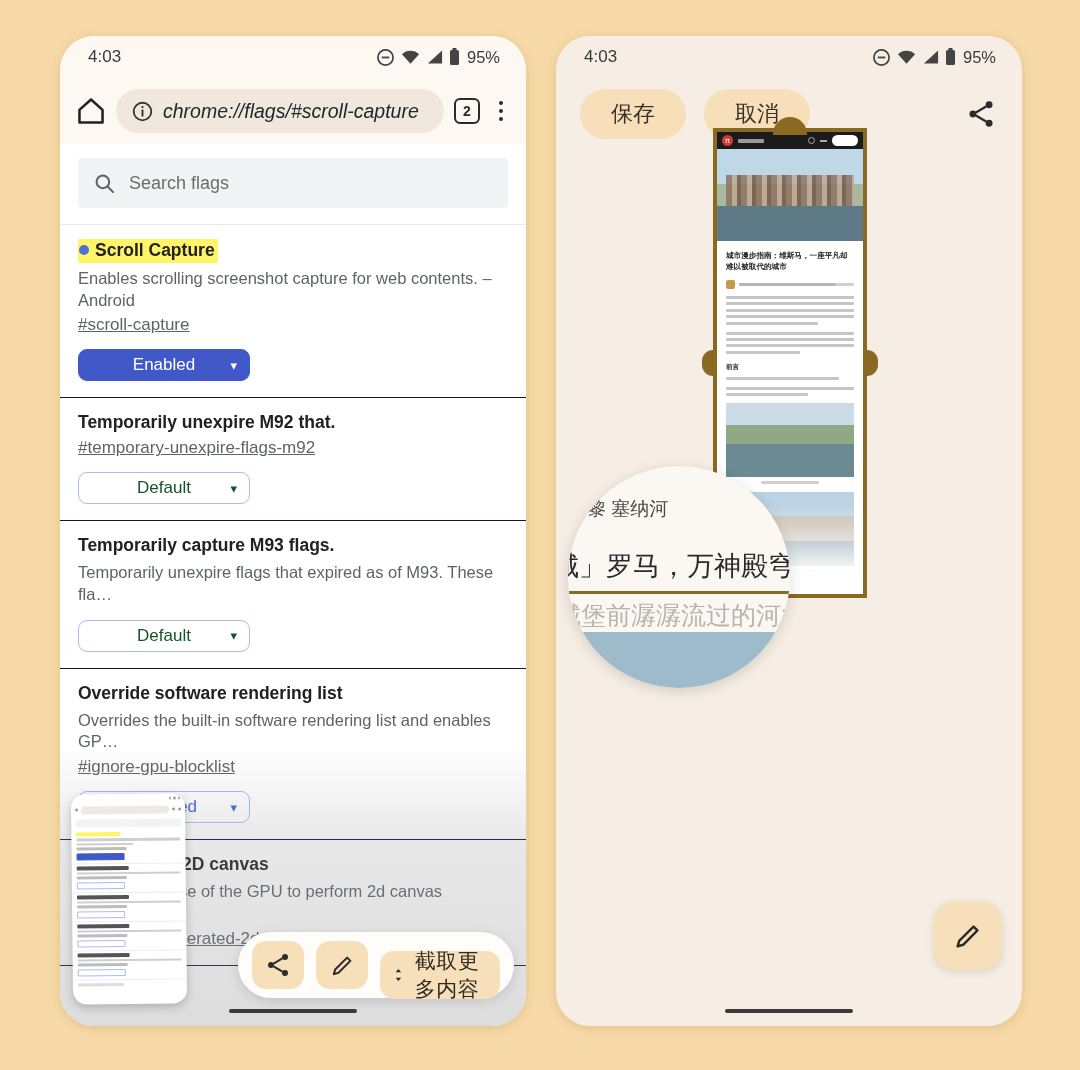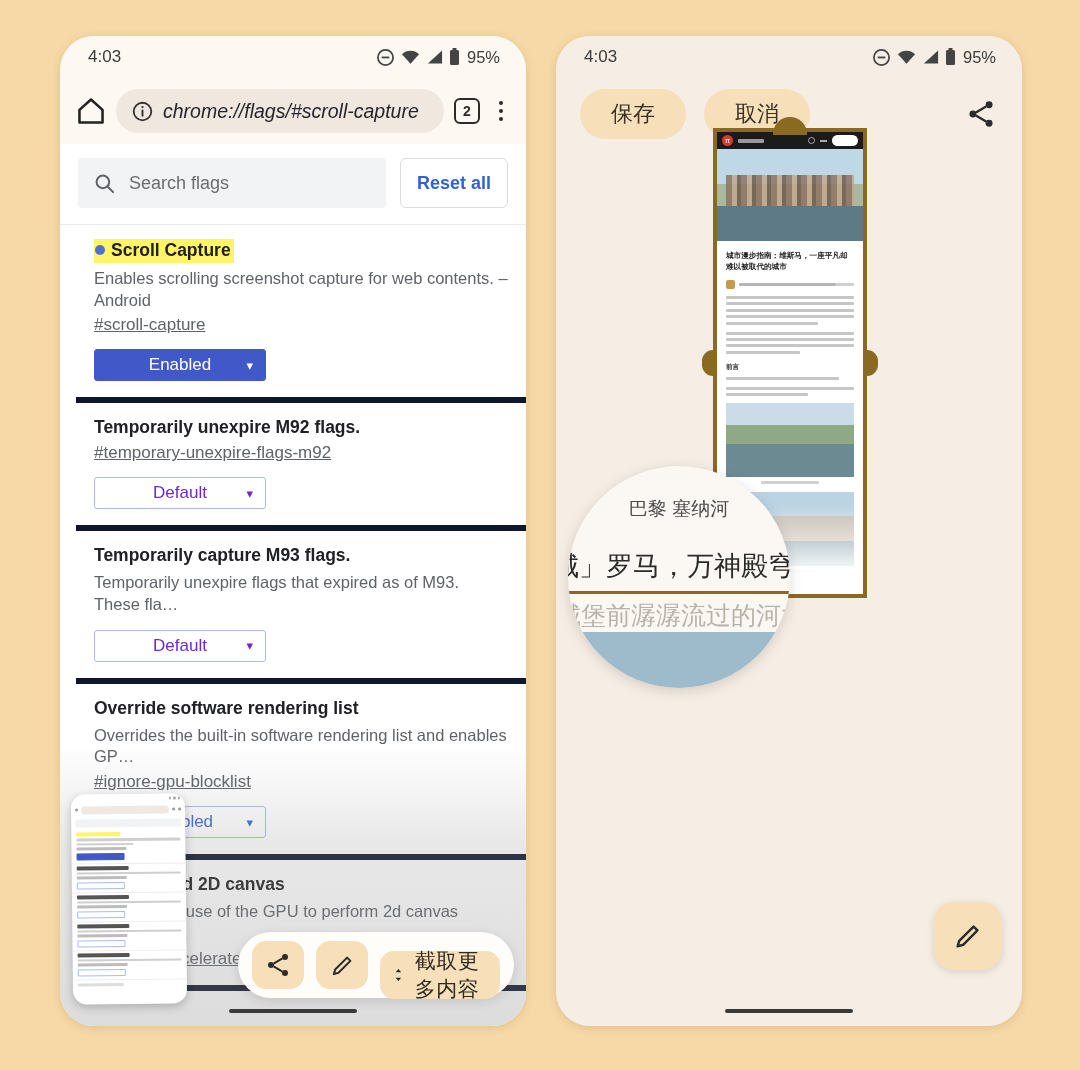--- a/index.html
+++ b/index.html
@@ -69,40 +69,40 @@
     flex: 1; height: 50px; background: #F1F3F4; border-radius: 4px;
     display: flex; align-items: center; gap: 14px; padding: 0 16px;
   }
   .searchbox .ph { font-size: 18px; color: #6d6d6d; }
   .resetall {
     height: 50px; padding: 0 16px; border: 1px solid #dadce0; border-radius: 6px;
     display: flex; align-items: center; font-size: 18px; color: #2f62d6;
     font-weight: 600; background: #fff;
   }
   .flaglist { border-top: 1px solid #e8eaed; }
-  .flagitem { padding: 14px 18px 16px 18px; border-bottom: 6px solid #0f172a; margin-left: 16px; }
+  .flagitem { padding: 14px 18px 16px 18px; border-bottom: 1px solid #0f172a; }
   .flagtitle { font-size: 17.5px; font-weight: 700; color: #202124; line-height: 1.25; }
   .flagtitle.hl { background: #FFF566; display: inline-block; padding: 1px 3px 1px 1px; }
   .flagdot {
     display: inline-block; width: 10px; height: 10px; border-radius: 50%;
     background: #4f6fd4; margin-right: 6px; vertical-align: 1px;
   }
   .flagdesc { font-size: 16.5px; color: #5f6368; line-height: 1.32; margin-top: 5px; }
   .flaglink {
     font-size: 17px; color: #5f6368; text-decoration: underline;
     display: block; margin-top: 4px;
   }
   .flagsel {
-    margin-top: 14px; width: 172px; height: 32px; border-radius: 3px;
+    margin-top: 14px; width: 172px; height: 32px; border-radius: 9px;
     display: flex; align-items: center; justify-content: center;
     position: relative; font-size: 17px;
   }
   .flagsel .chev { position: absolute; right: 12px; font-size: 13px; }
   .sel-enabled { background: #4058C8; color: #ffffff; border: 1px solid #4058C8; }
-  .sel-default { background: #fff; color: #6d28d9; border: 1.5px solid #a8bcf0; text-align: right; }
+  .sel-default { background: #fff; color: #14532d; border: 1.5px solid #a8bcf0; text-align: right; }
   .sel-disabled { background: #fff; color: #3f68d8; border: 1.5px solid #a8bcf0; }
 
   
   .scrim {
     position: absolute; left: 0; right: 0; bottom: 0; height: 280px;
     background: linear-gradient(to bottom, rgba(160,160,160,0) 0%, rgba(150,150,150,.22) 35%, rgba(140,140,140,.30) 100%);
     pointer-events: none;
   }
 
   
@@ -213,21 +213,21 @@
   .art-cap { height: 3px; width: 46%; background: #cfcfcf; border-radius: 1px; margin: 0 auto 8px auto; }
   .fadeout { position: absolute; left: 0; right: 0; bottom: 0; height: 90px;
              background: linear-gradient(rgba(255,255,255,0), #ffffff 78%); }
 
   
   .loupe {
     position: absolute; left: 12px; top: 430px; width: 222px; height: 222px;
     border-radius: 50%; overflow: hidden; background: #FBF7F2;
     box-shadow: 0 3px 14px rgba(0,0,0,.14);
   }
-  .loupe .lz1 { position: absolute; top: 30px; left: 0; right: 0; text-align: center;
+  .loupe .lz1 { position: absolute; top: 30px; left: 0; right: 0; text-align: left;
                 font-size: 19px; color: #4a4a4a; }
   .loupe .lz2 { position: absolute; top: 82px; left: -16px; right: -16px;
                 font-size: 27px; color: #2a2a2a; white-space: nowrap; }
   .loupe .lrule { position: absolute; top: 125px; left: 0; right: 0; height: 3px; background: #8A6A22; }
   .loupe .lz3 { position: absolute; top: 133px; left: -12px; right: 0;
                 font-size: 25px; color: #b9b2a8; white-space: nowrap; }
   .loupe .lwater { position: absolute; left: 0; right: 0; bottom: 0; height: 56px; background: #9DBBCA; }
 
   
   .fab {
@@ -289,41 +289,38 @@
   <div class="flagspage">
 
     <div class="searchrow">
       <div class="searchbox">
         <svg width="21" height="21" viewBox="0 0 22 22">
             <circle cx="9.3" cy="9.3" r="6.6" fill="none" stroke="#5f6368" stroke-width="2.1"></circle>
             <line x1="14.2" y1="14.2" x2="20" y2="20" stroke="#5f6368" stroke-width="2.1" stroke-linecap="round"></line>
           </svg>
         <span class="ph">Search flags</span>
       </div>
-      <div class="resetall">
-          <span>Reset all</span>
-        </div>
     </div>
 
     <div class="flaglist">
 
       <div class="flagitem">
         <div>
           <span class="flagtitle hl"><i class="flagdot"></i><span>Scroll Capture</span></span>
         </div>
         <div class="flagdesc">Enables scrolling screenshot capture for web contents. – Android</div>
         <a class="flaglink">#scroll-capture</a>
         <div class="flagsel sel-enabled">
             <span>Enabled</span>
             <span class="chev">▾</span>
           </div>
       </div>
 
       <div class="flagitem">
-        <div class="flagtitle">Temporarily unexpire M92 flags.</div>
+        <div class="flagtitle">Temporarily unexpire M92 that.</div>
         <a class="flaglink">#temporary-unexpire-flags-m92</a>
         <div class="flagsel sel-default">
             <span>Default</span>
             <span class="chev">▾</span>
           </div>
       </div>
 
       <div class="flagitem">
         <div class="flagtitle">Temporarily capture M93 flags.</div>
         <div class="flagdesc">Temporarily unexpire flags that expired as of M93. These fla…</div>

